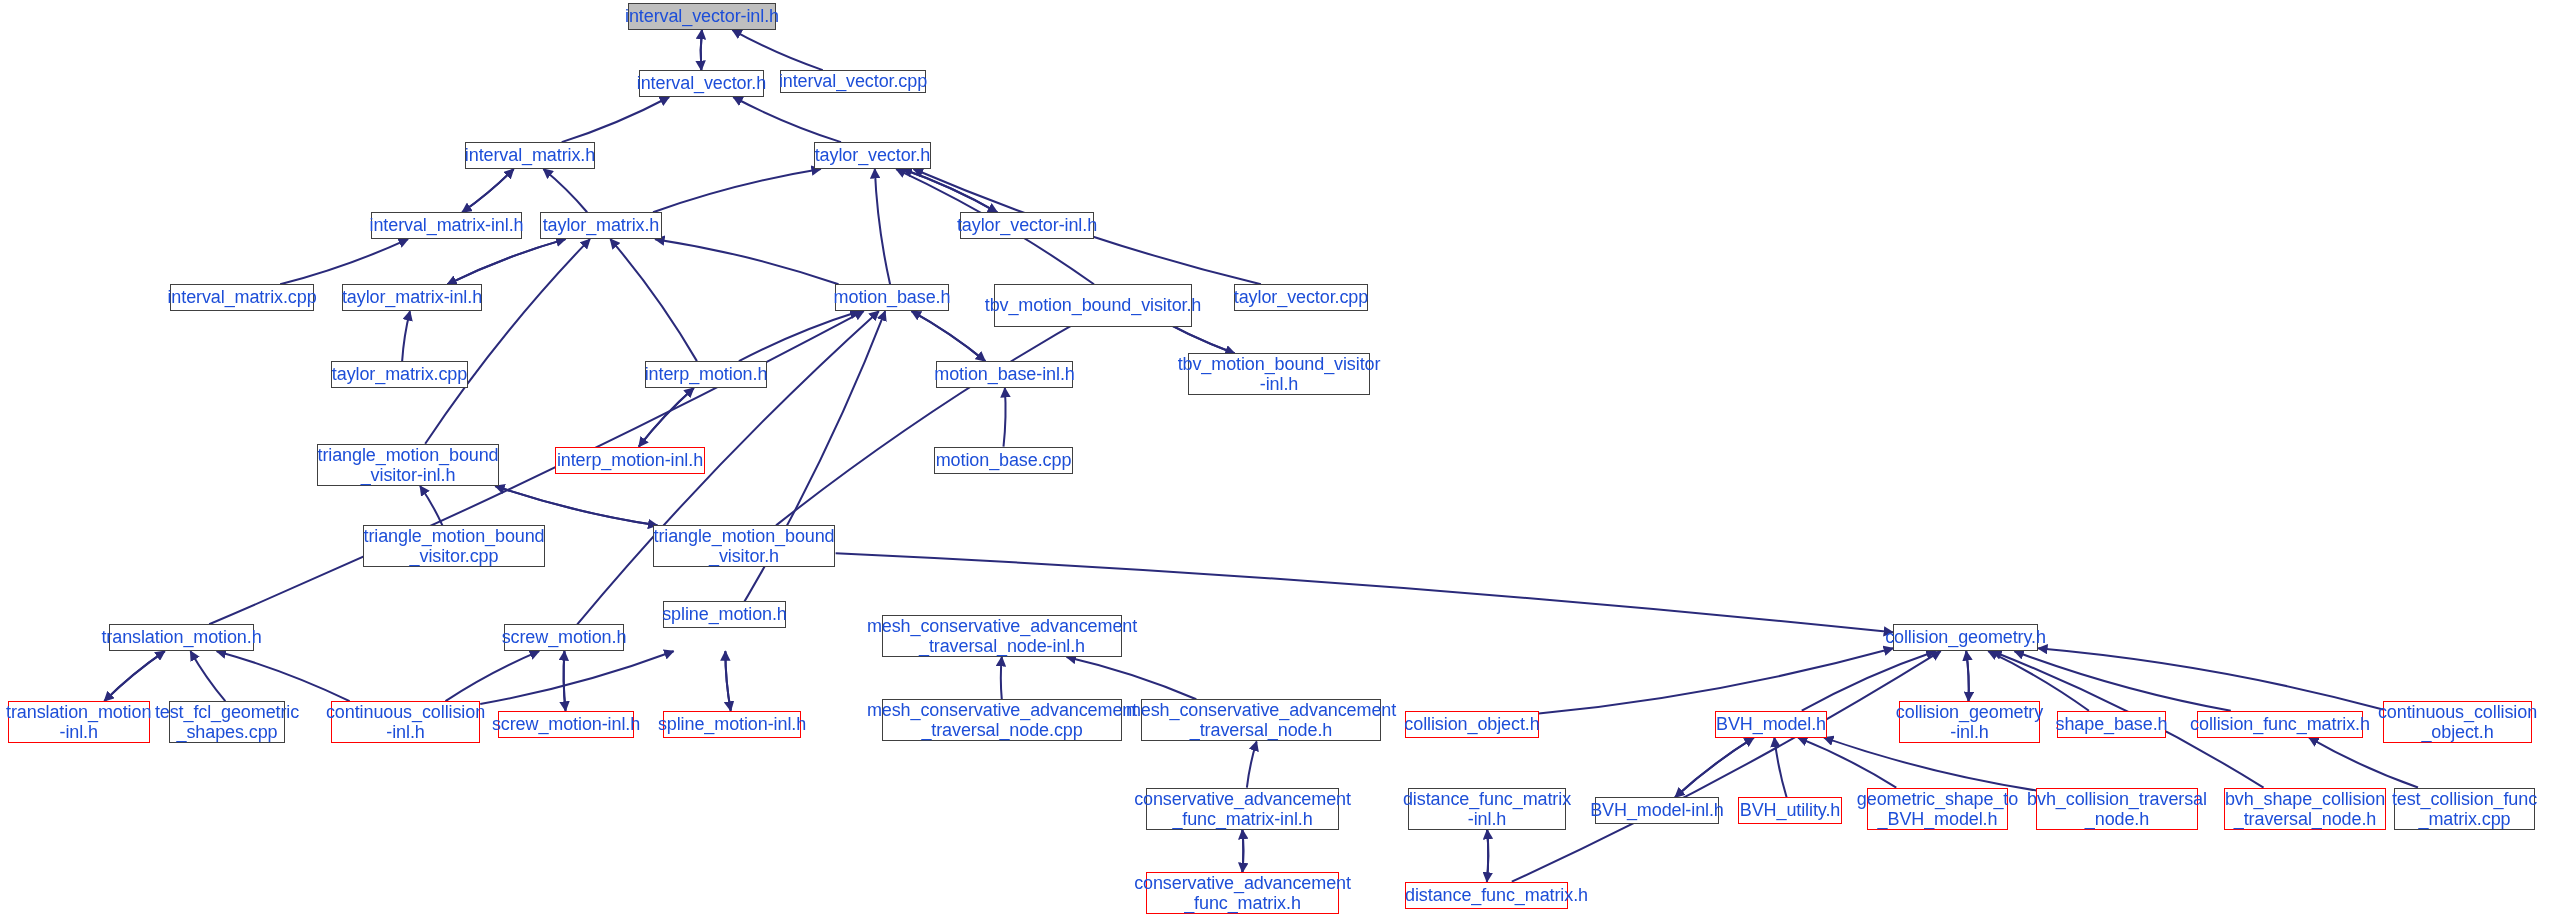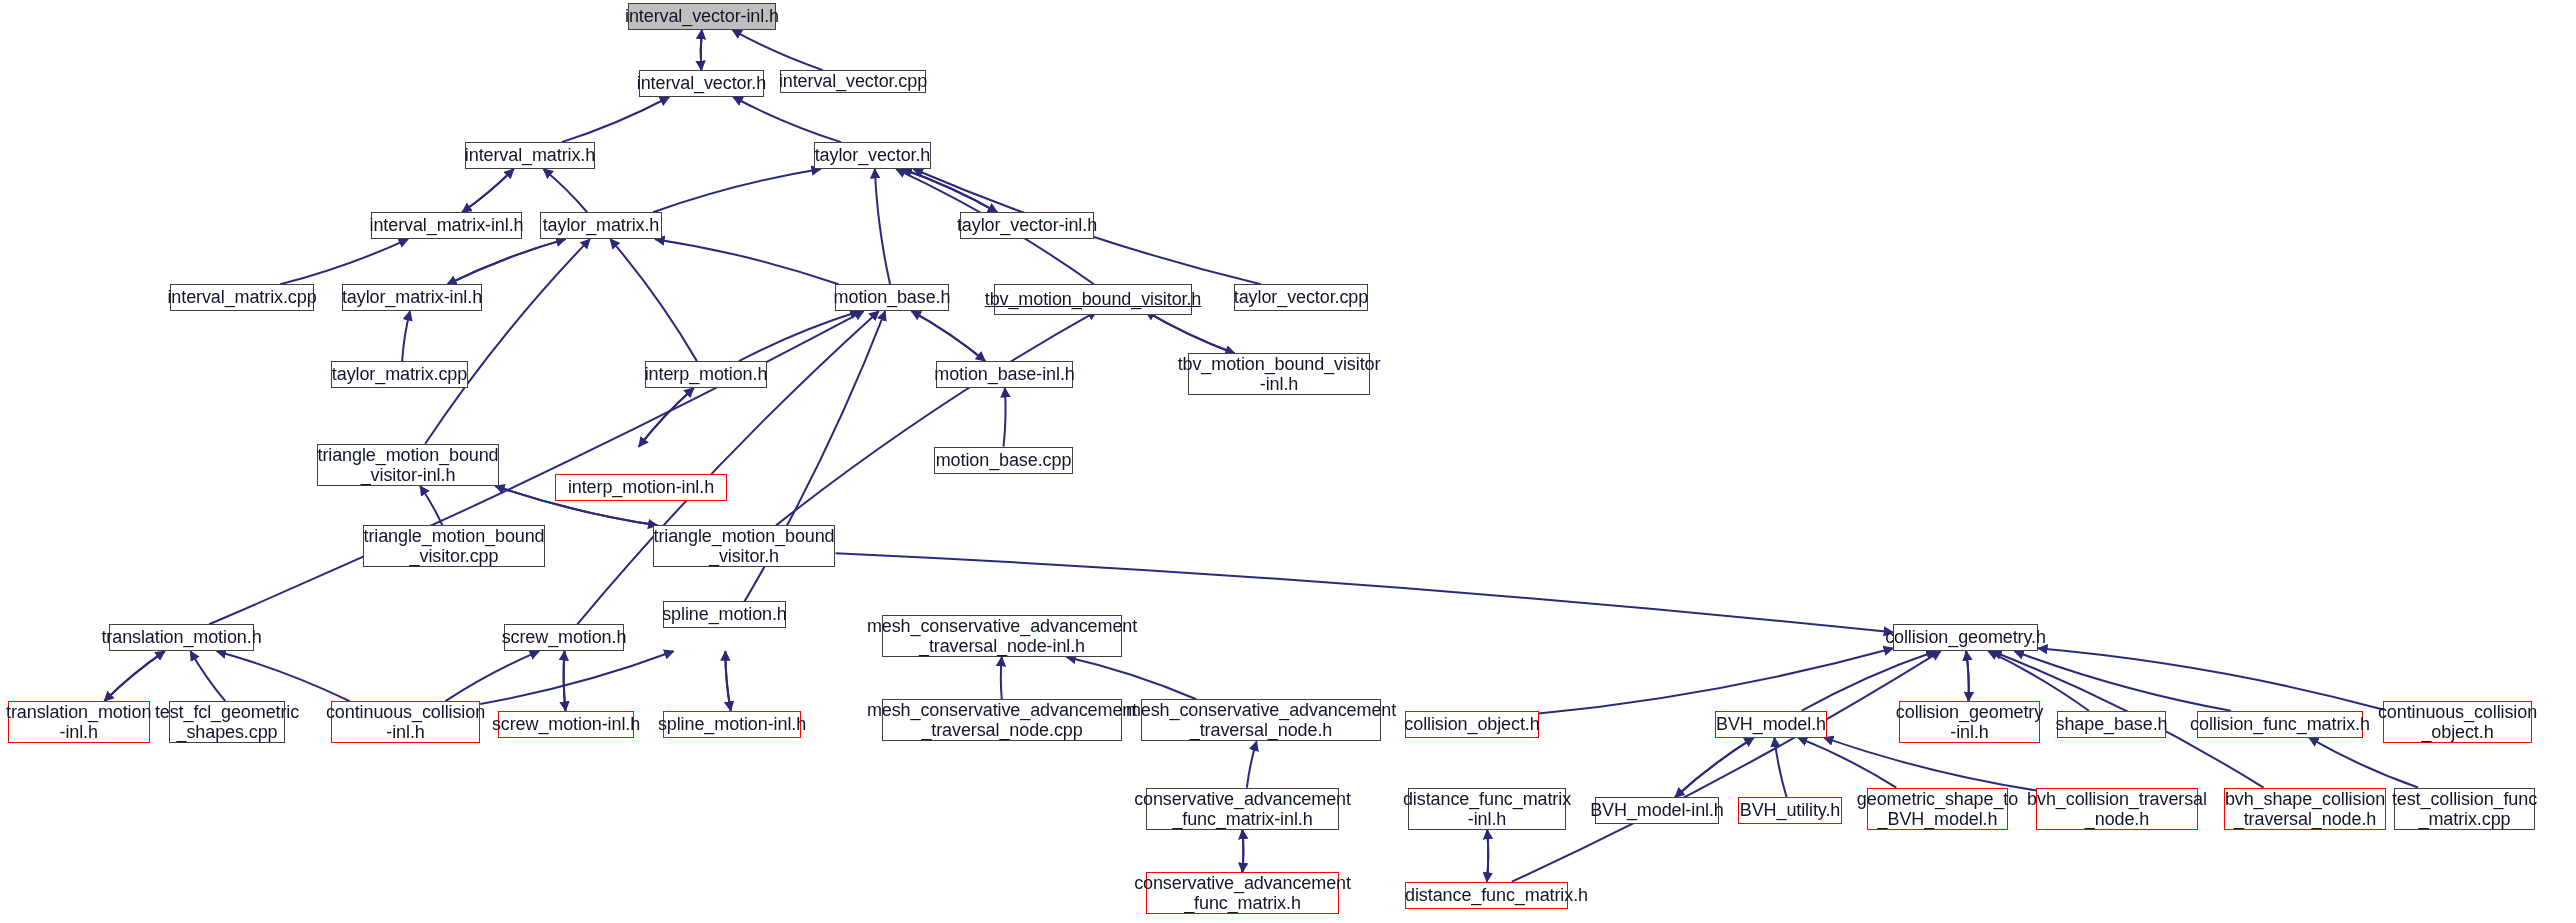--- a/index.html
+++ b/index.html
@@ -26,21 +26,21 @@
   }
   .node {
     position: absolute;
     box-sizing: border-box;
     display: flex;
     align-items: center;
     justify-content: center;
     text-align: center;
     background: #ffffff;
     border: 1.5px solid #404040;
-    color: #0f172a;
+    color: #1d4ed8;
     font-size: 18px;
     line-height: 1.12;
     letter-spacing: -0.1px;
     white-space: pre;
     z-index: 5;
     cursor: pointer;
   }
   .node.red {
     border-color: #ff0000;
     border-width: 1.7px;
@@ -139,28 +139,28 @@
       <div class="node" style="left: 639px; top: 70px; width: 125px; height: 27px;">interval_vector.h</div>
       <div class="node" style="left: 780px; top: 70px; width: 146px; height: 23px;">interval_vector.cpp</div>
       <div class="node" style="left: 465px; top: 142px; width: 130px; height: 27px;">interval_matrix.h</div>
       <div class="node" style="left: 814px; top: 142px; width: 117px; height: 27px;">taylor_vector.h</div>
       <div class="node" style="left: 371px; top: 212px; width: 151px; height: 27px;">interval_matrix-inl.h</div>
       <div class="node" style="left: 540px; top: 212px; width: 122px; height: 27px;">taylor_matrix.h</div>
       <div class="node" style="left: 960px; top: 212px; width: 134px; height: 27px;">taylor_vector-inl.h</div>
       <div class="node" style="left: 170px; top: 284px; width: 144px; height: 27px;">interval_matrix.cpp</div>
       <div class="node" style="left: 342px; top: 284px; width: 140px; height: 27px;">taylor_matrix-inl.h</div>
       <div class="node" style="left: 835px; top: 284px; width: 114px; height: 27px;">motion_base.h</div>
-      <div class="node" style="left: 994px; top: 284px; width: 198px; height: 31px; text-decoration: underline;">tbv_motion_bound_visitor.h</div>
+      <div class="node" style="left: 994px; top: 284px; width: 198px; height: 43px;">tbv_motion_bound_visitor.h</div>
       <div class="node" style="left: 1234px; top: 284px; width: 134px; height: 27px;">taylor_vector.cpp</div>
       <div class="node" style="left: 331px; top: 361px; width: 137px; height: 27px;">taylor_matrix.cpp</div>
       <div class="node" style="left: 645px; top: 361px; width: 122px; height: 27px;">interp_motion.h</div>
       <div class="node" style="left: 936px; top: 361px; width: 137px; height: 27px; text-align: right;">motion_base-inl.h</div>
       <div class="node" style="left: 1188px; top: 353px; width: 182px; height: 42px;">tbv_motion_bound_visitor
 -inl.h</div>
-      <div class="node red" style="left: 555px; top: 447px; width: 172px; height: 27px; margin-top: 27px;">interp_motion-inl.h</div>
+      <div class="node red" style="left: 555px; top: 447px; width: 150px; height: 27px;">interp_motion-inl.h</div>
       <div class="node" style="left: 934px; top: 447px; width: 139px; height: 27px;">motion_base.cpp</div>
       <div class="node" style="left: 317px; top: 444px; width: 182px; height: 42px;">triangle_motion_bound
 _visitor-inl.h</div>
       <div class="node" style="left: 363px; top: 525px; width: 182px; height: 42px;">triangle_motion_bound
 _visitor.cpp</div>
       <div class="node" style="left: 653px; top: 525px; width: 182px; height: 42px;">triangle_motion_bound
 _visitor.h</div>
       <div class="node" style="left: 109px; top: 624px; width: 145px; height: 27px;">translation_motion.h</div>
       <div class="node" style="left: 504px; top: 624px; width: 120px; height: 27px;">screw_motion.h</div>
       <div class="node" style="left: 663px; top: 601px; width: 123px; height: 27px;">spline_motion.h</div>

